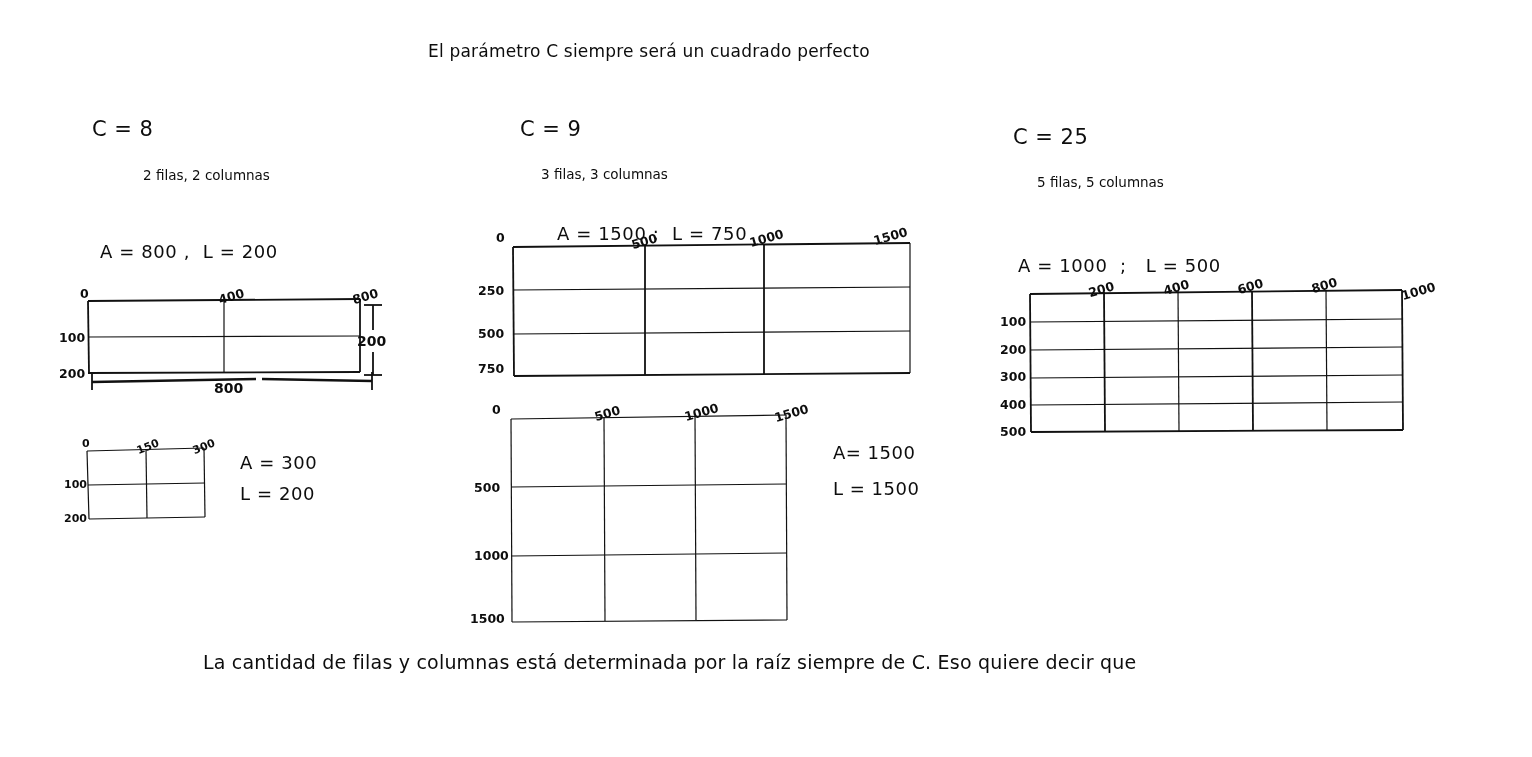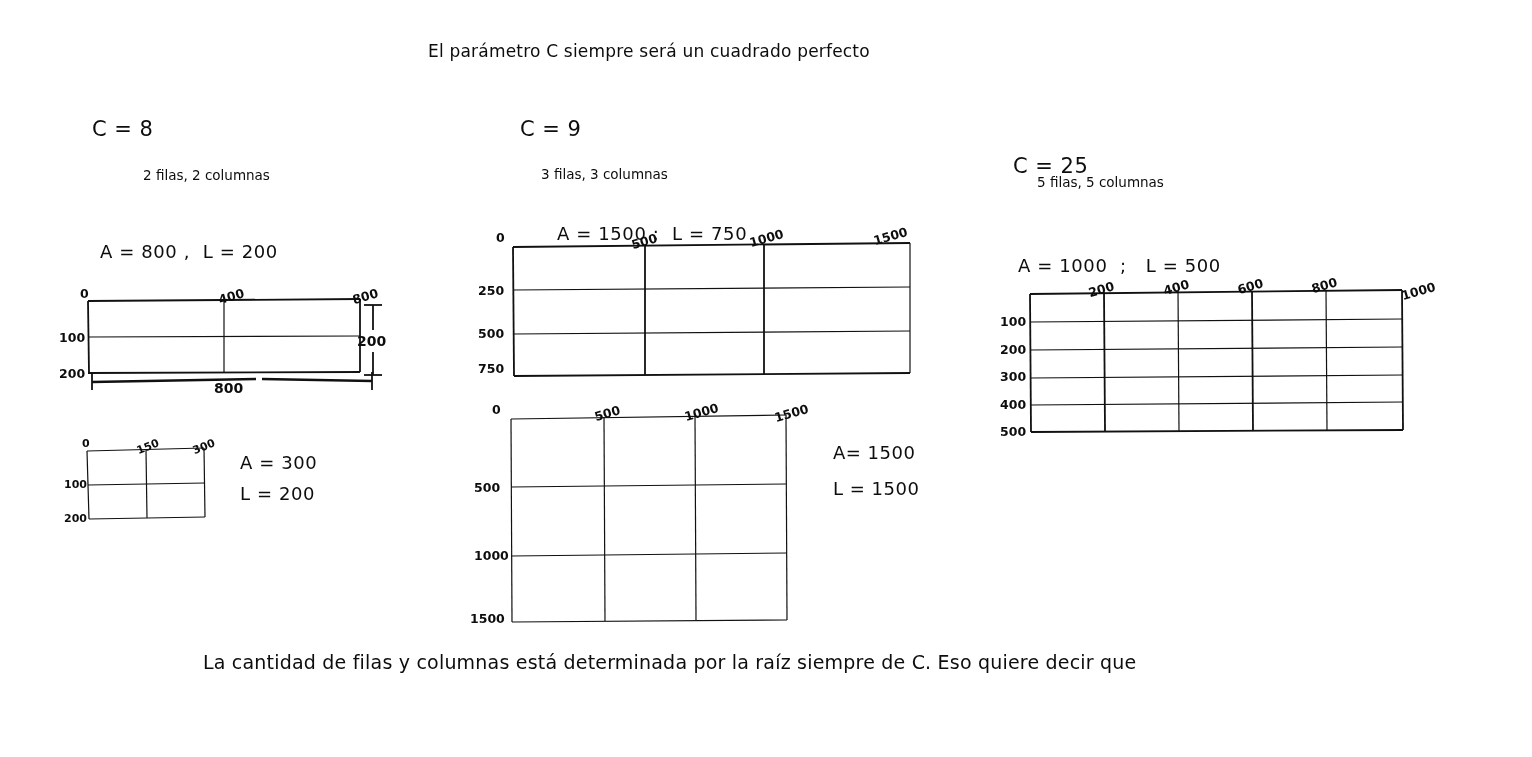--- a/index.html
+++ b/index.html
@@ -171,21 +171,21 @@
   <div class="txt tick tick-rot-20" style="left:597px; top:409px;">500</div>
   <div class="txt tick tick-rot-20" style="left:687px; top:409px;">1000</div>
   <div class="txt tick tick-rot-20" style="left:777px; top:410px;">1500</div>
   <div class="txt tick" style="left:474px; top:480px;">500</div>
   <div class="txt tick" style="left:474px; top:548px;">1000</div>
   <div class="txt tick" style="left:470px; top:611px;">1500</div>
 
   <div class="txt sidevals" style="left:833px; top:442px;">A= 1500</div>
   <div class="txt sidevals" style="left:833px; top:478px;">L = 1500</div>
 
-  <div class="txt case-label" style="left:1013px; top:124px;margin-top:29px;">C = 25</div>
+  <div class="txt case-label" style="left:1013px; top:124px;">C = 25</div>
   <div class="txt case-sub" style="left:1037px; top:174px;text-align:center;">5 filas, 5 columnas</div>
   <div class="txt dims" style="left:1018px; top:255px;">A = 1000  ;   L = 500</div>
 
   <svg class="grid" style="left:0px; top:0px; width:1532px; height:757px;">
     <path class="med" d="M1030,294 L1402,290"></path>
     <path class="med" d="M1030,294 L1031,432"></path>
     <path class="med" d="M1031,432 L1403,430"></path>
     <path class="med" d="M1402,290 L1403,430"></path>
     <path class="thin" d="M1030,322 L1402,319"></path>
     <path class="thin" d="M1030,350 L1402,347"></path>

